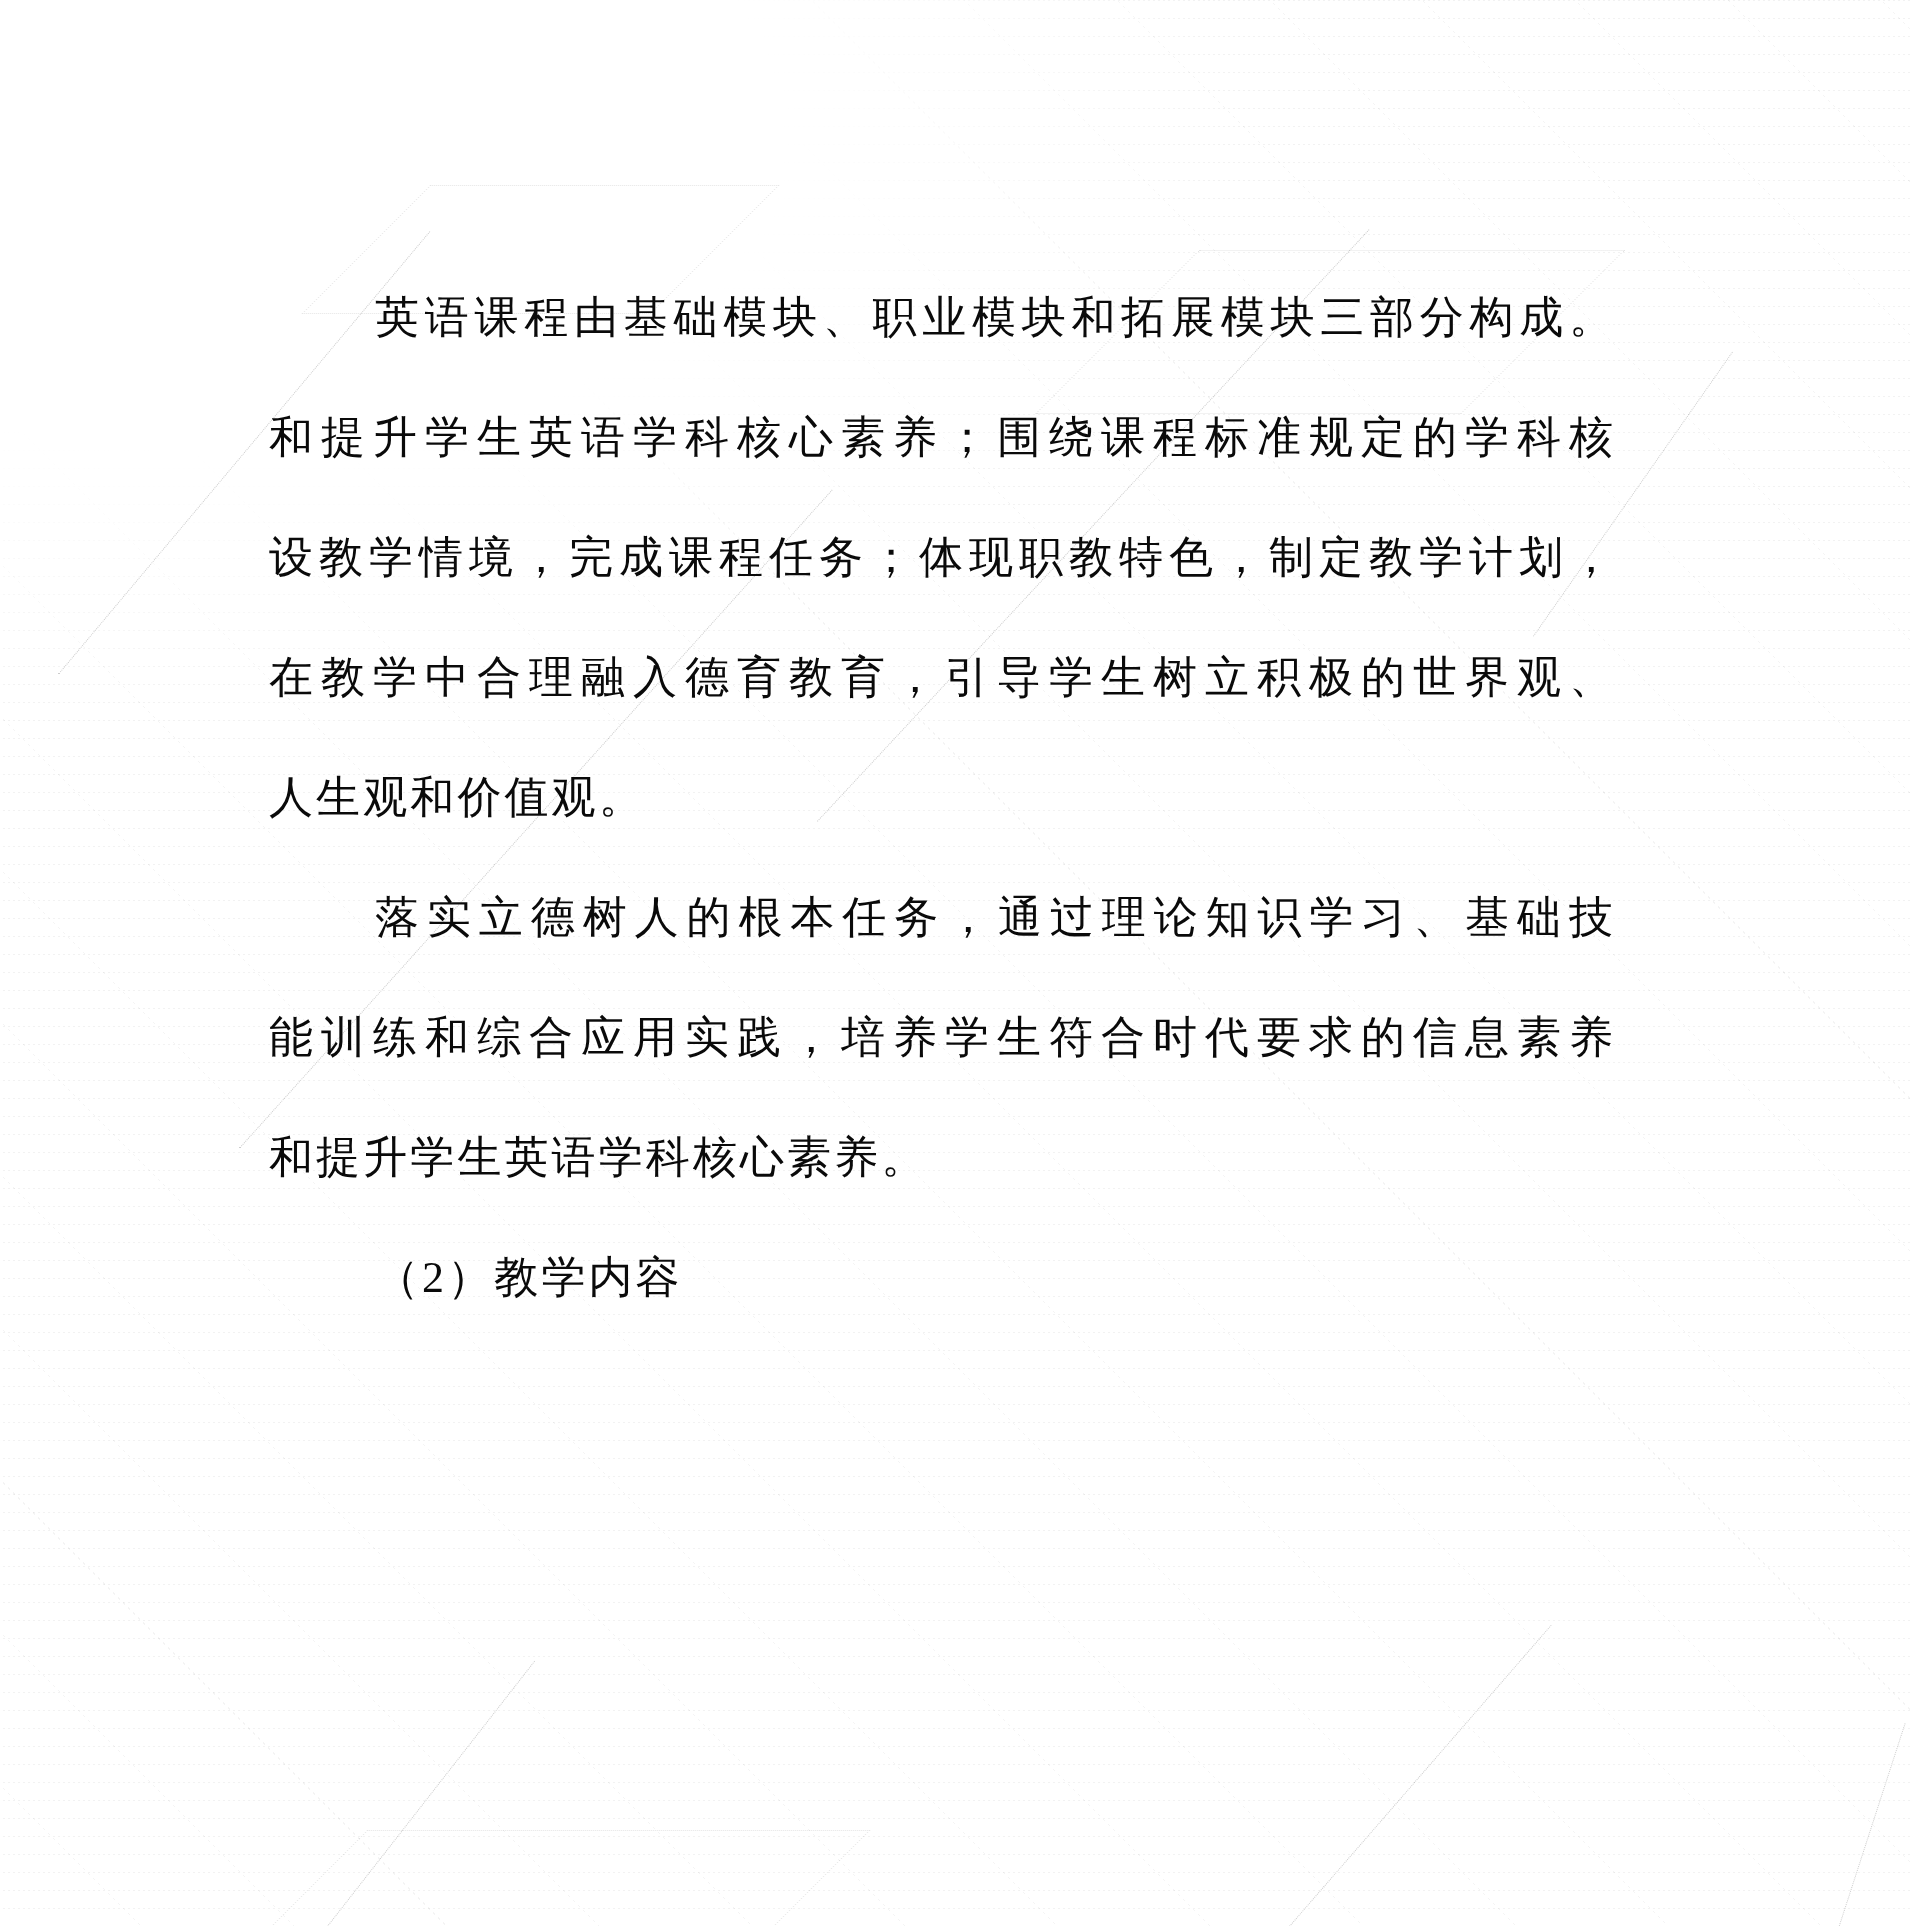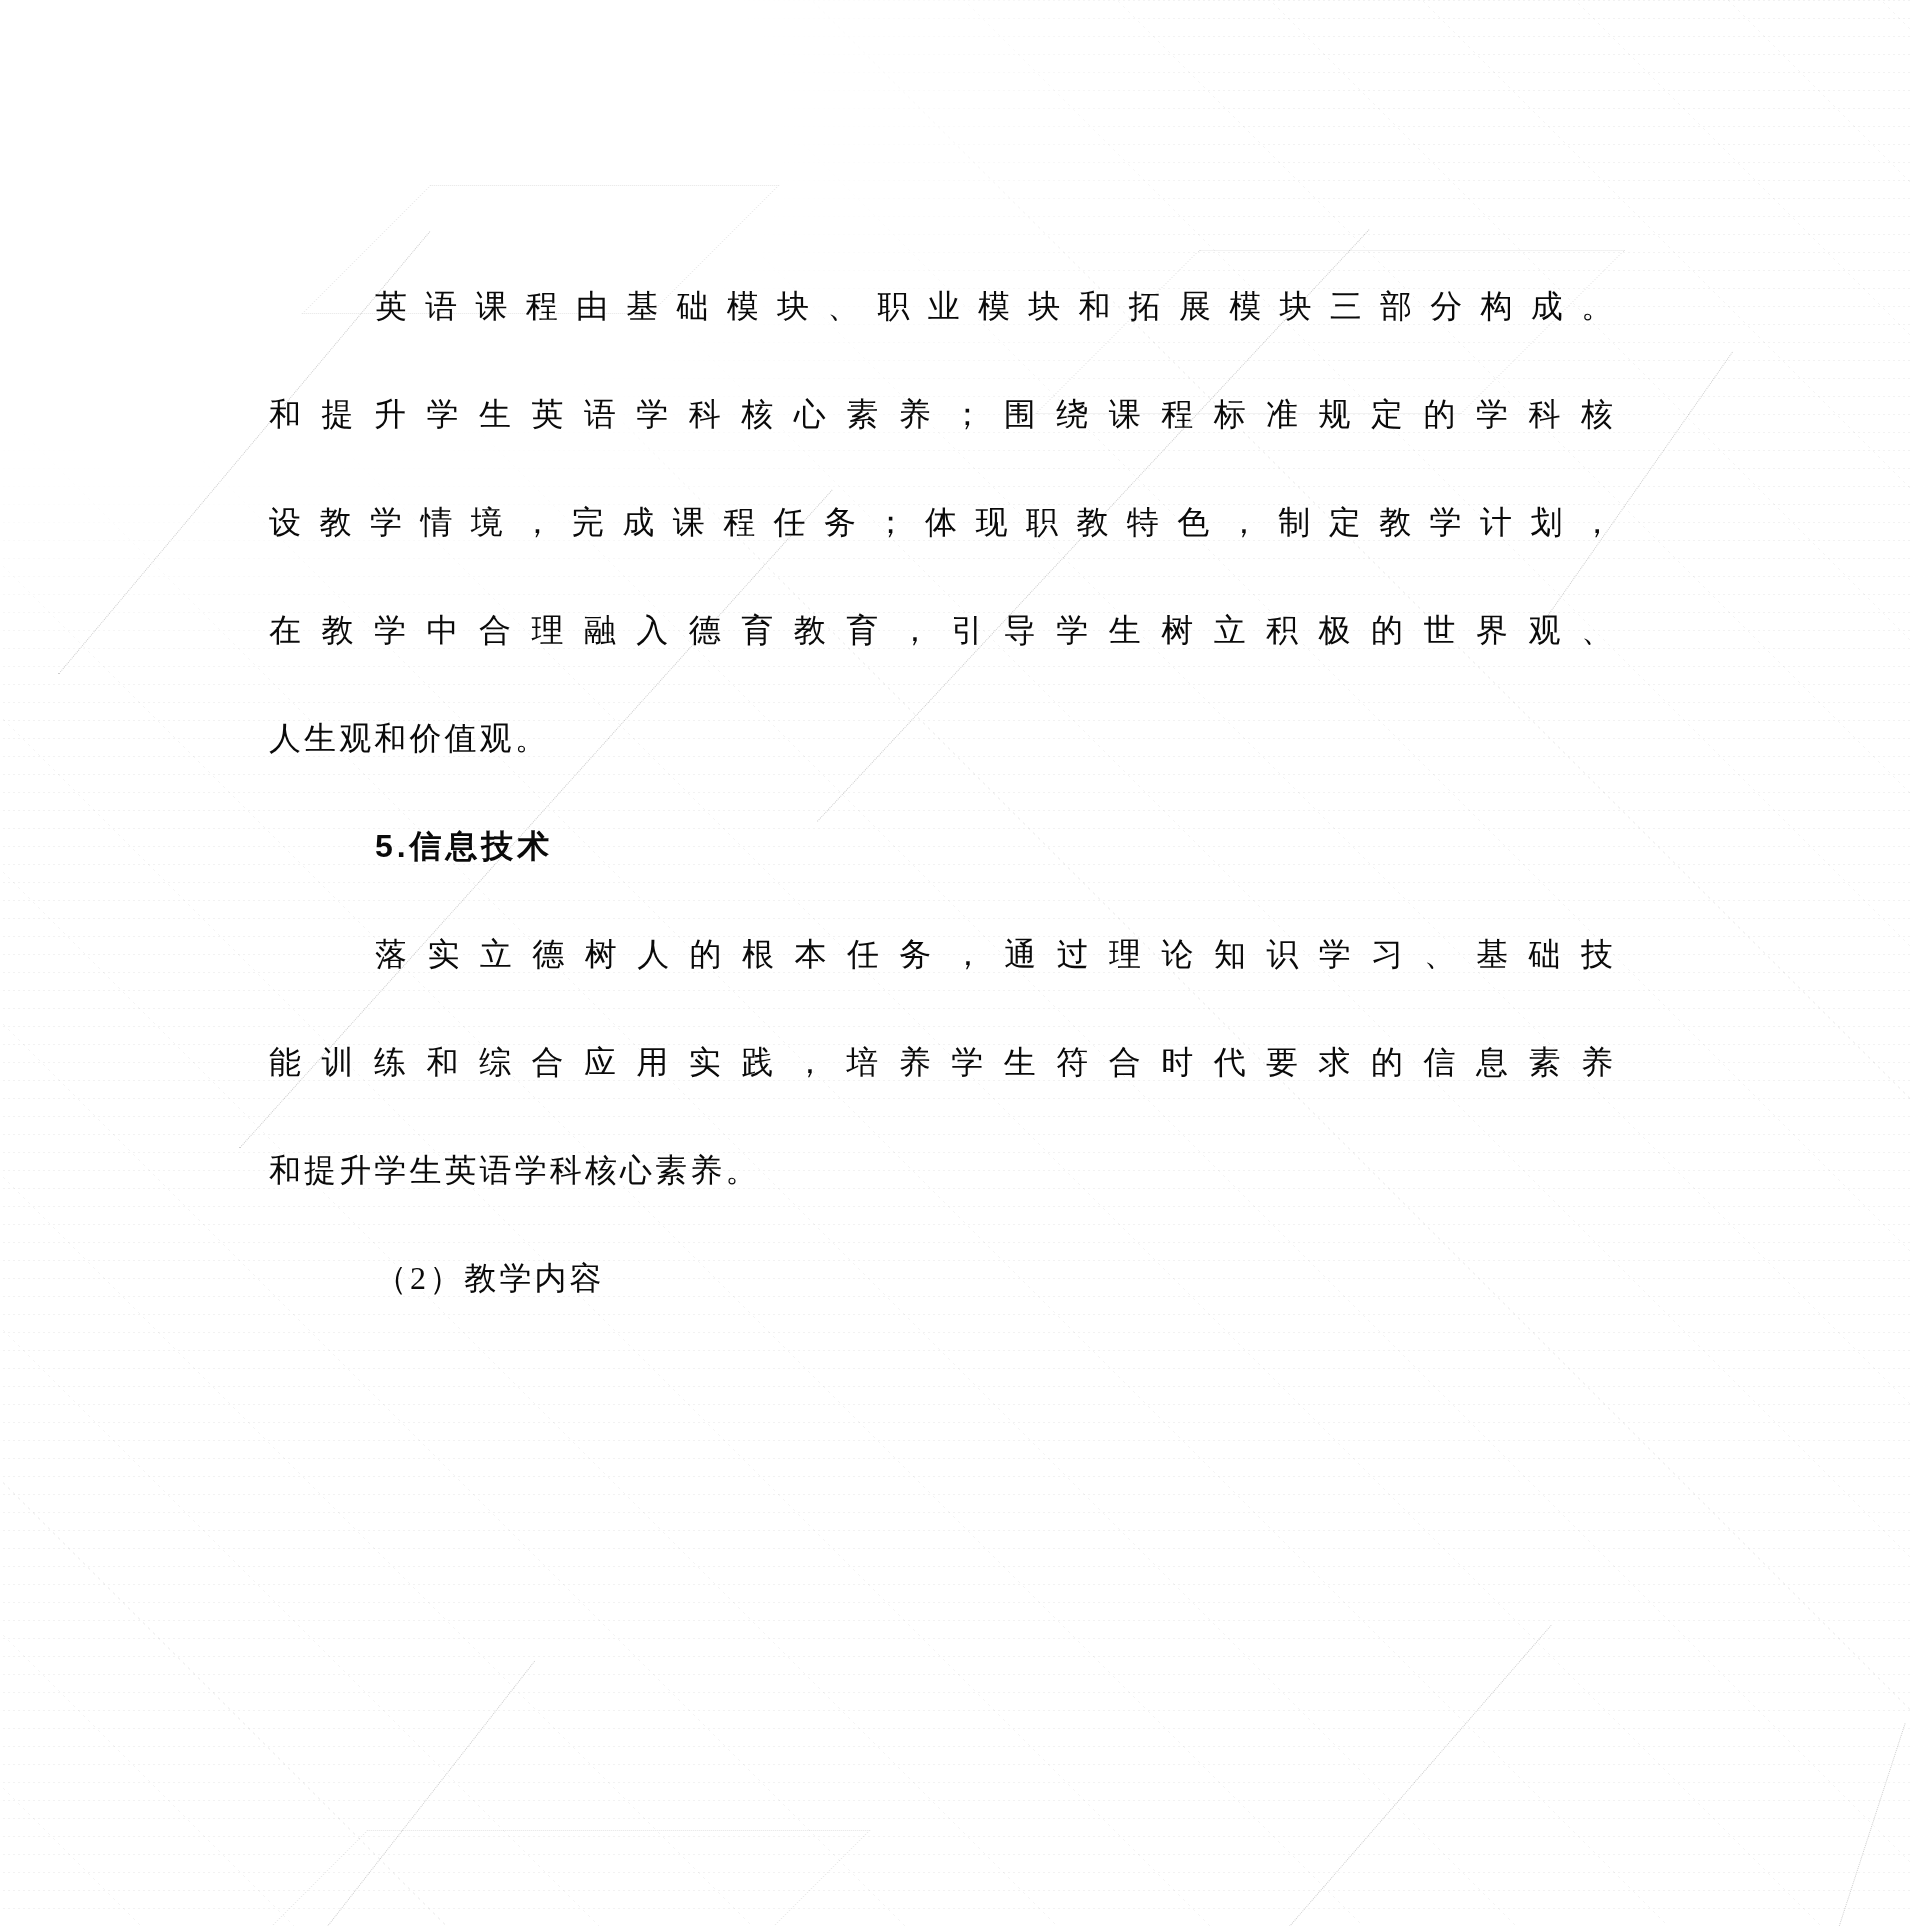--- a/index.html
+++ b/index.html
@@ -41,21 +41,21 @@
 
   .text-block {
     position: absolute;
     left: 269px;
     top: 236px;
     width: 1344px;
   }
   .line {
     height: 76px;
     line-height: 76px;
-    font-size: 32px;
+    font-size: 44px;
     letter-spacing: 3.1px;
     white-space: nowrap;
     text-align: left;
   }
   .line.fill {
     letter-spacing: 0;
     white-space: normal;
     text-align: justify;
     text-align-last: justify;
     text-justify: inter-character;
@@ -85,21 +85,20 @@
     <div class="poly p2"></div>
     <div class="poly p3"></div>
   </div>
 
   <main class="text-block">
     <p class="line indent fill">英语课程由基础模块、职业模块和拓展模块三部分构成。</p>
     <p class="line fill">和提升学生英语学科核心素养；围绕课程标准规定的学科核</p>
     <p class="line fill">设教学情境，完成课程任务；体现职教特色，制定教学计划，</p>
     <p class="line fill">在教学中合理融入德育教育，引导学生树立积极的世界观、</p>
     <p class="line">人生观和价值观。</p>
-    <p class="line indent heading">5.信息技术</p>
     <p class="line indent fill">落实立德树人的根本任务，通过理论知识学习、基础技</p>
     <p class="line fill">能训练和综合应用实践，培养学生符合时代要求的信息素养</p>
     <p class="line">和提升学生英语学科核心素养。</p>
     <p class="line indent">（2）教学内容</p>
 
   </main>
 
 </div>
 
 

